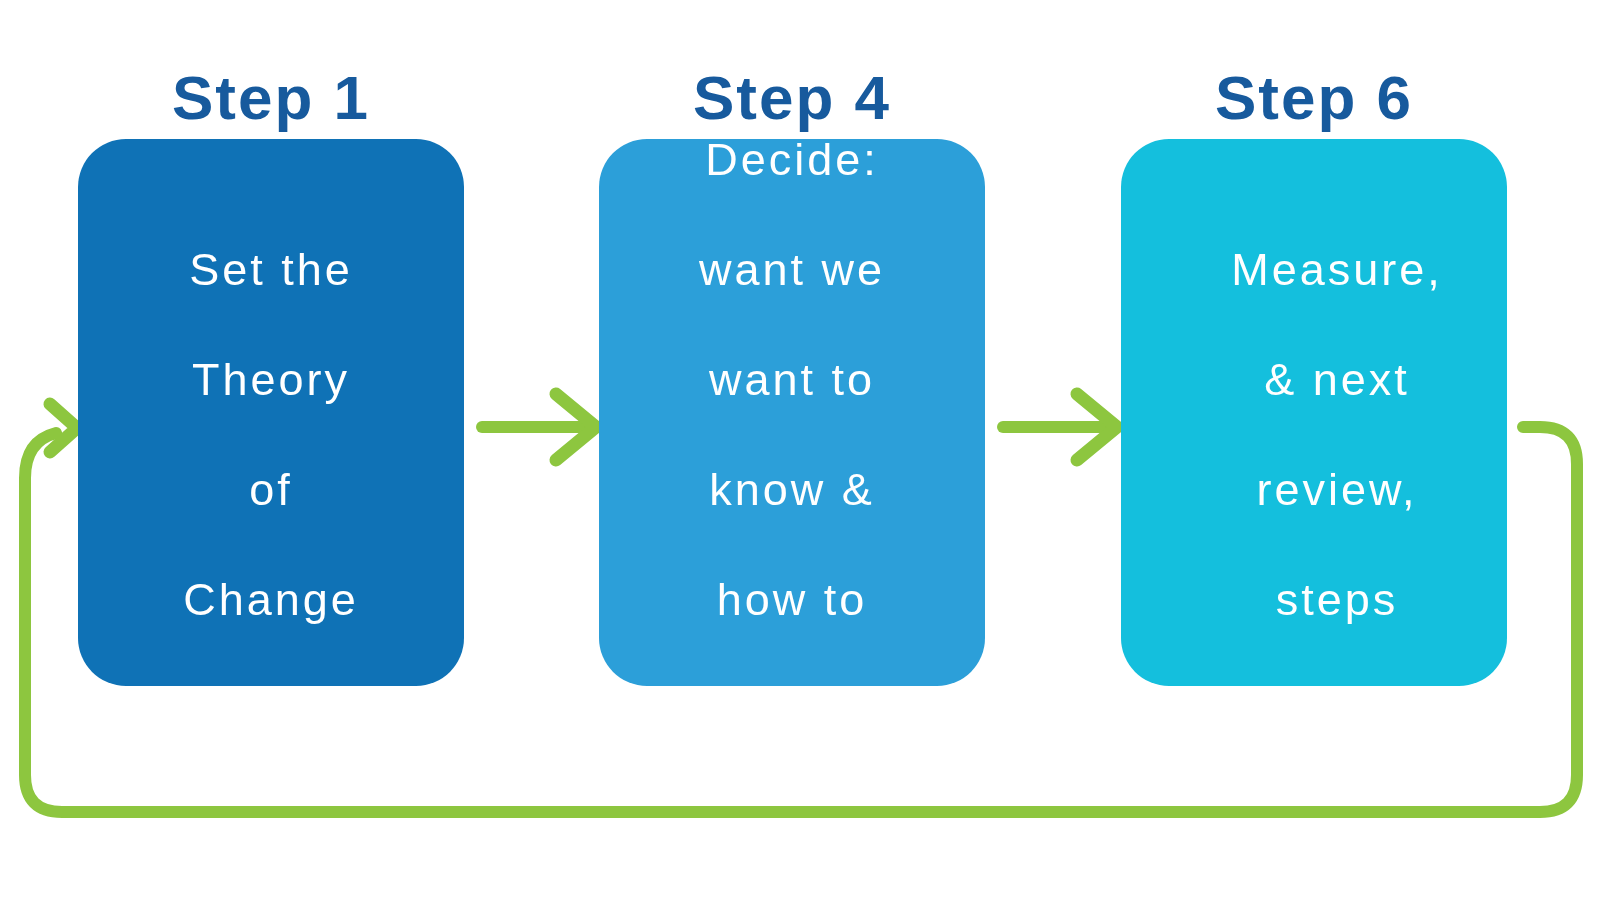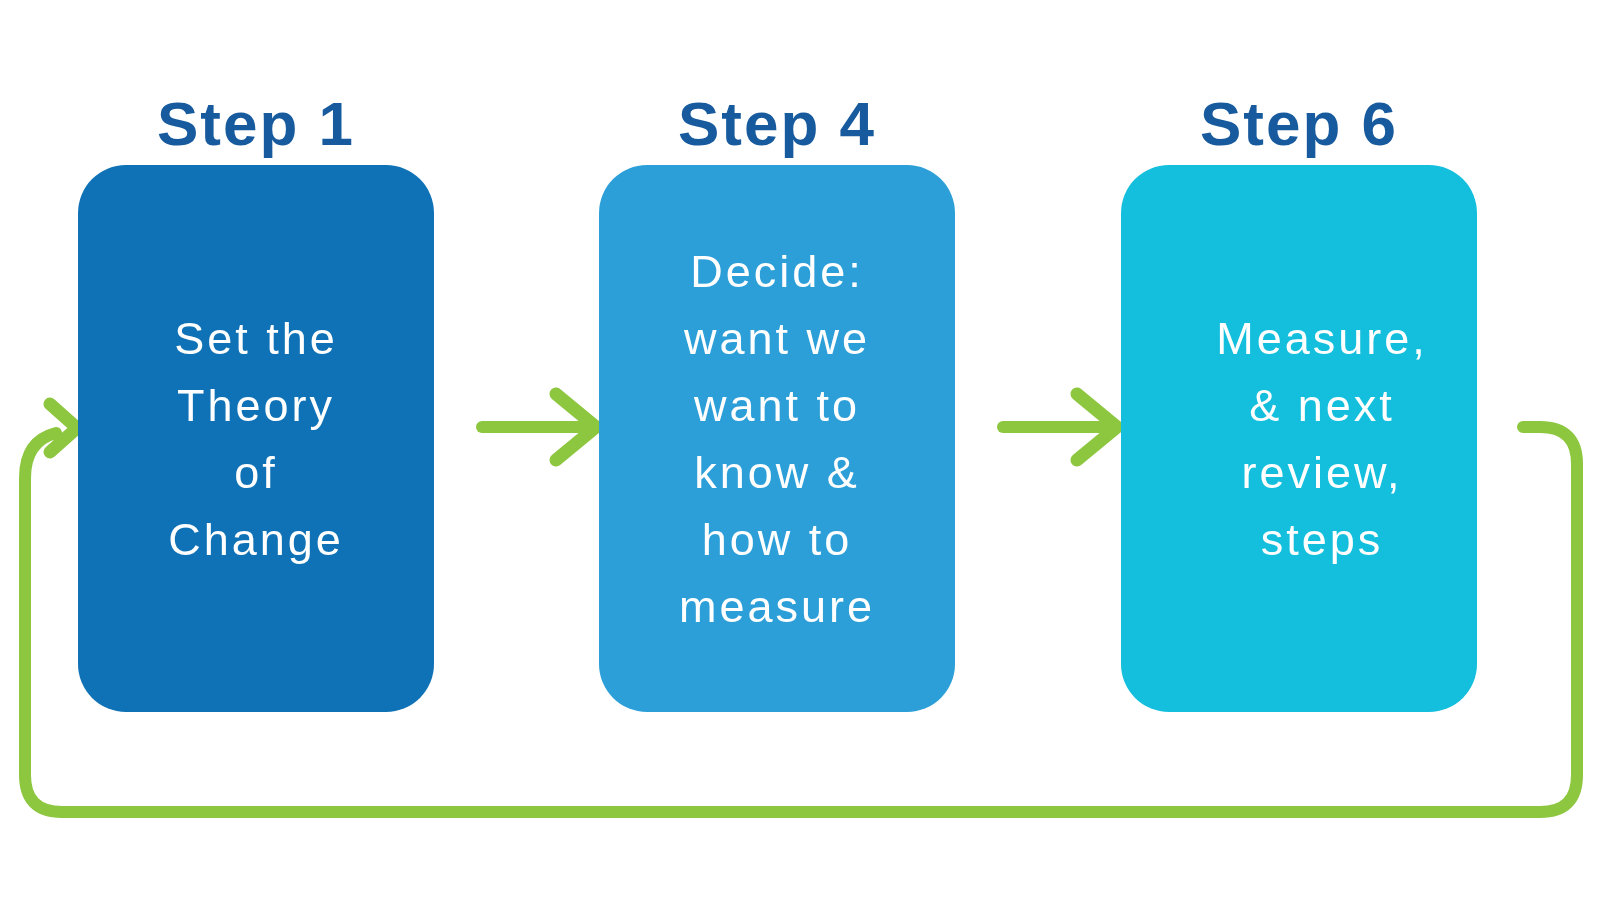--- a/index.html
+++ b/index.html
@@ -17,22 +17,22 @@
   }
   .arrow-layer {
     position: absolute;
     inset: 0;
     width: 1600px;
     height: 900px;
     pointer-events: none;
   }
   .step-group {
     position: absolute;
-    top: 82px;
-    width: 356px;
+    top: 56px;
+    width: 386px;
   }
   .g1 { left: 78px; }
   .g2 { left: 599px; }
   .g3 { left: 1121px; }
   .step-header {
     height: 83px;
     display: flex;
     align-items: center;
     justify-content: center;
     font-size: 62px;
@@ -53,20 +53,21 @@
   }
   .g1 .step-box { background: var(--step1-fill, #0f72b6); text-align: center; }
   .g2 .step-box { background: var(--step2-fill, #2c9fd9); }
   .g3 .step-box { background: var(--step3-fill, #14bfdd); padding-left: 46px; }
   .box-line {
     font-size: 45px;
     font-weight: 400;
     line-height: 67px;
     letter-spacing: 3px;
     white-space: nowrap;
+    margin-top: 43px;
   }
   .green-stroke {
     fill: none;
     stroke: var(--arrow-green, #8dc63f);
     stroke-width: 12;
     stroke-linecap: round;
     stroke-linejoin: round;
   }
   .green-head {
     fill: none;

